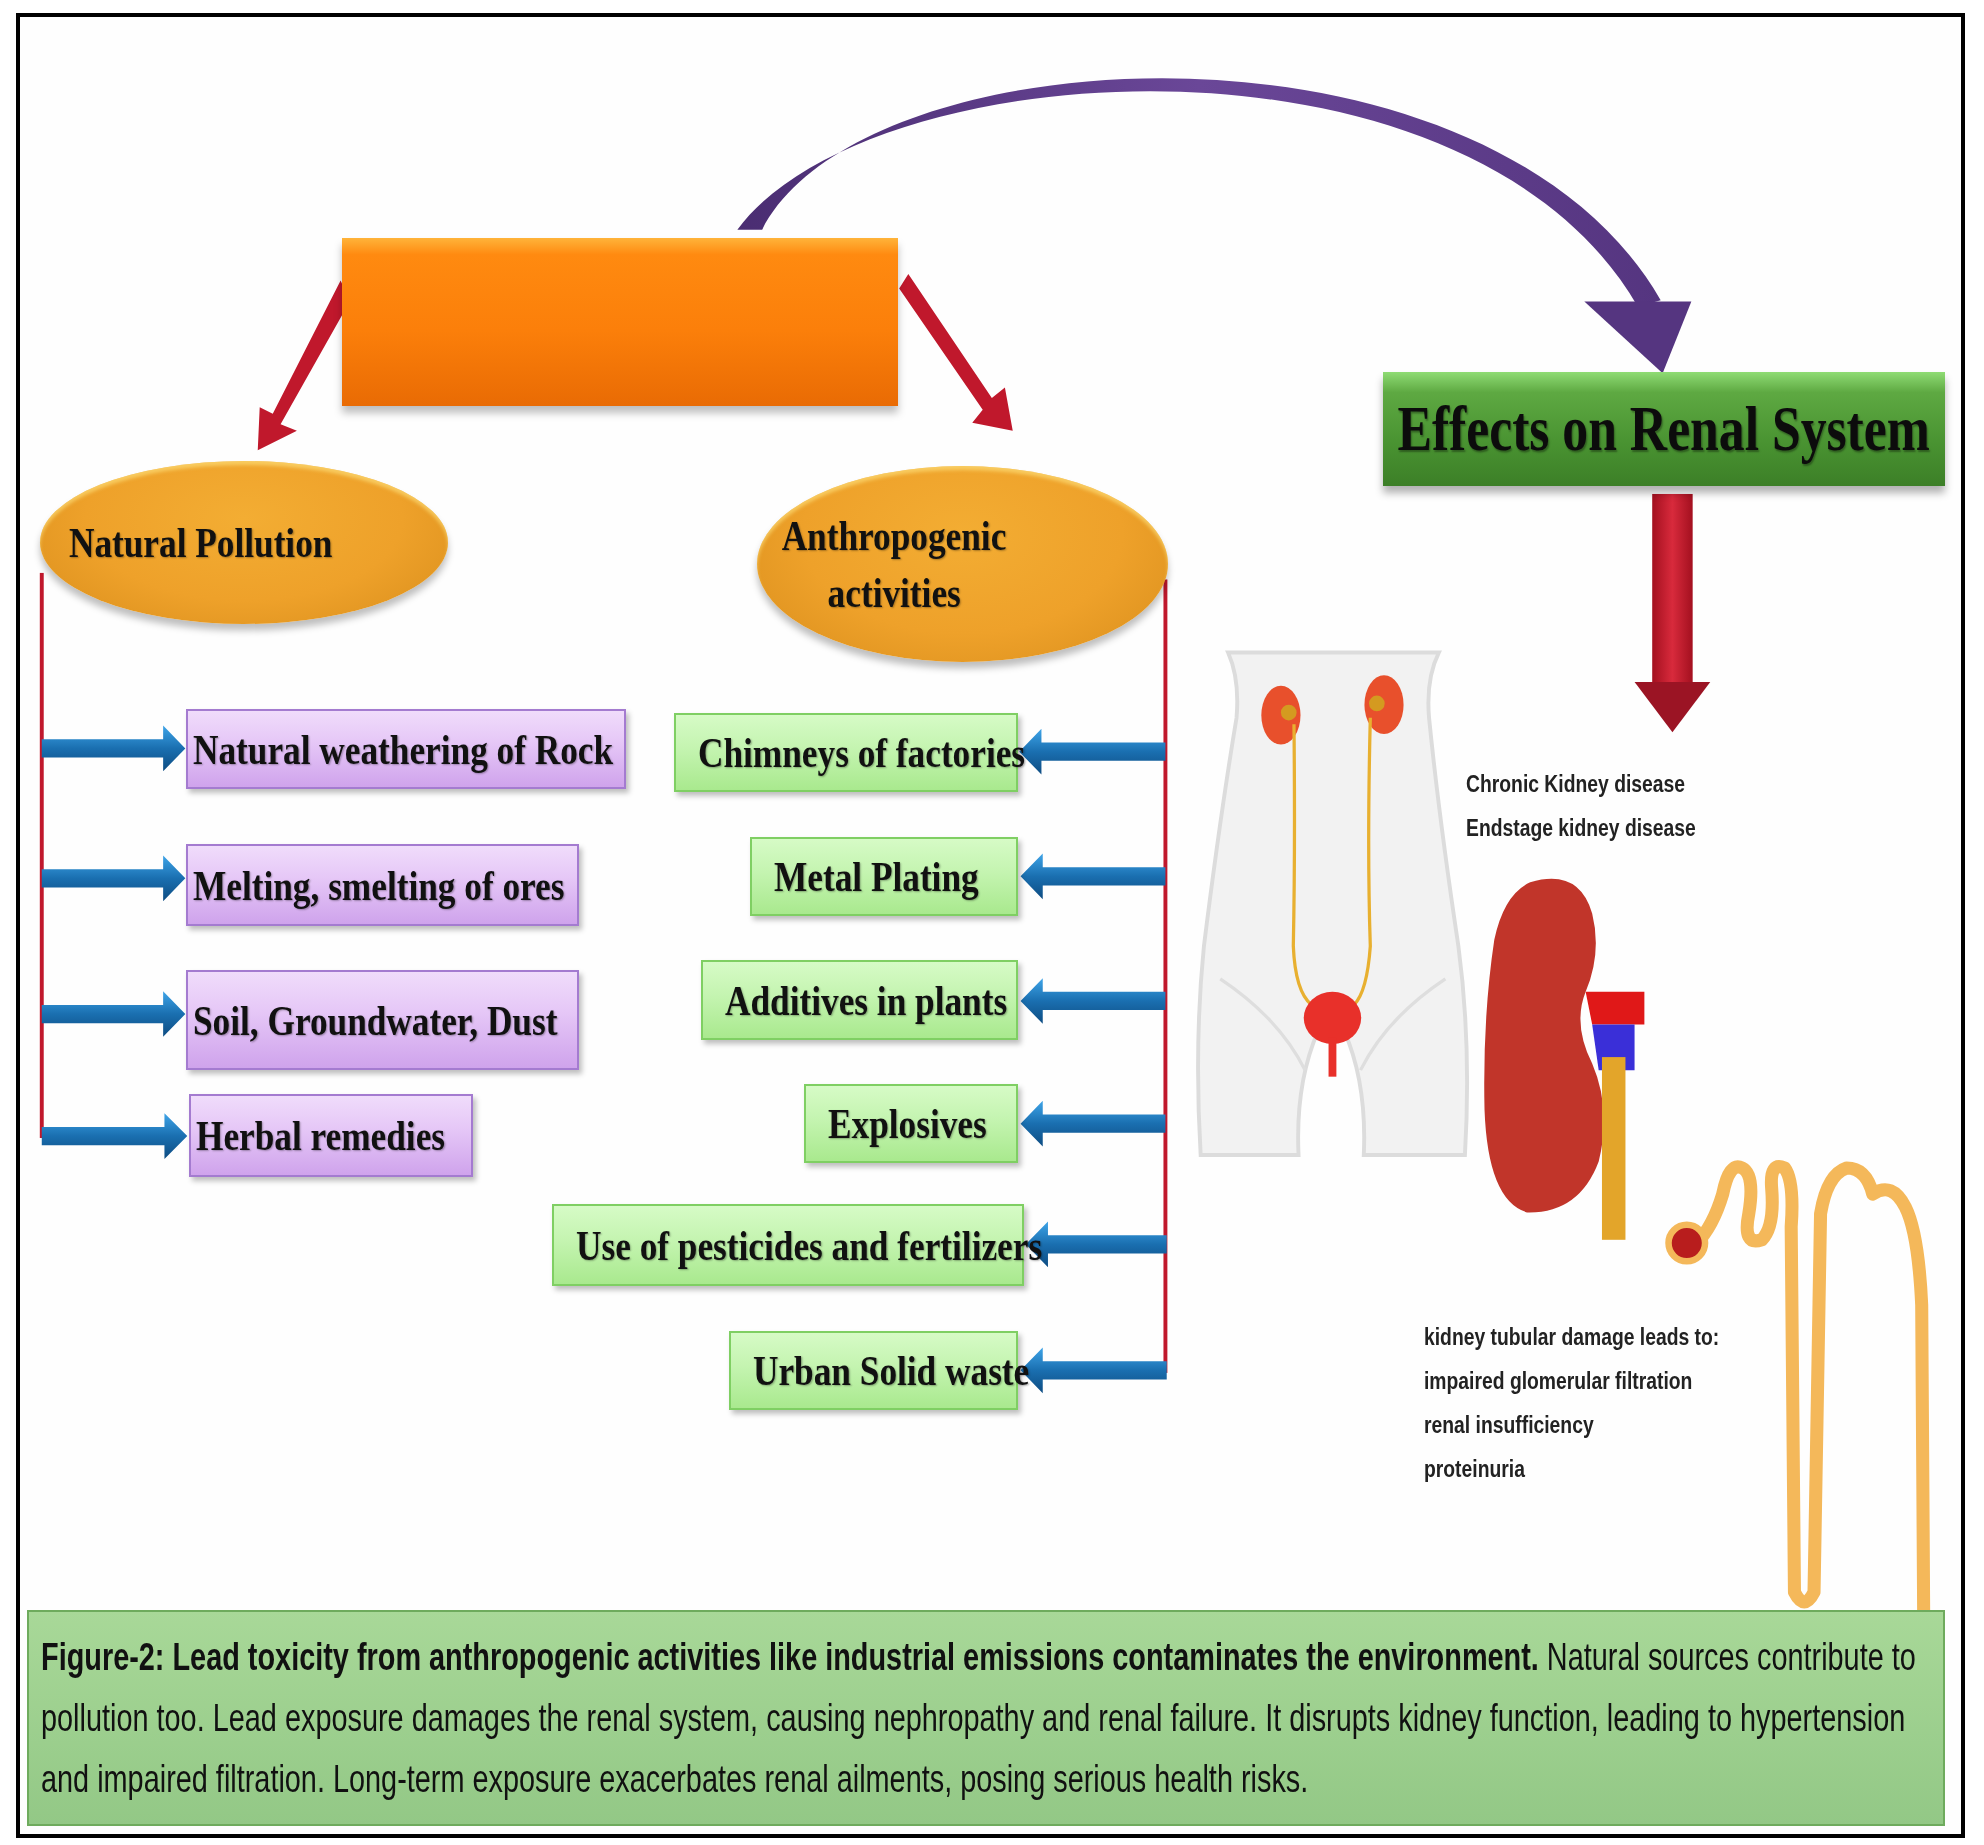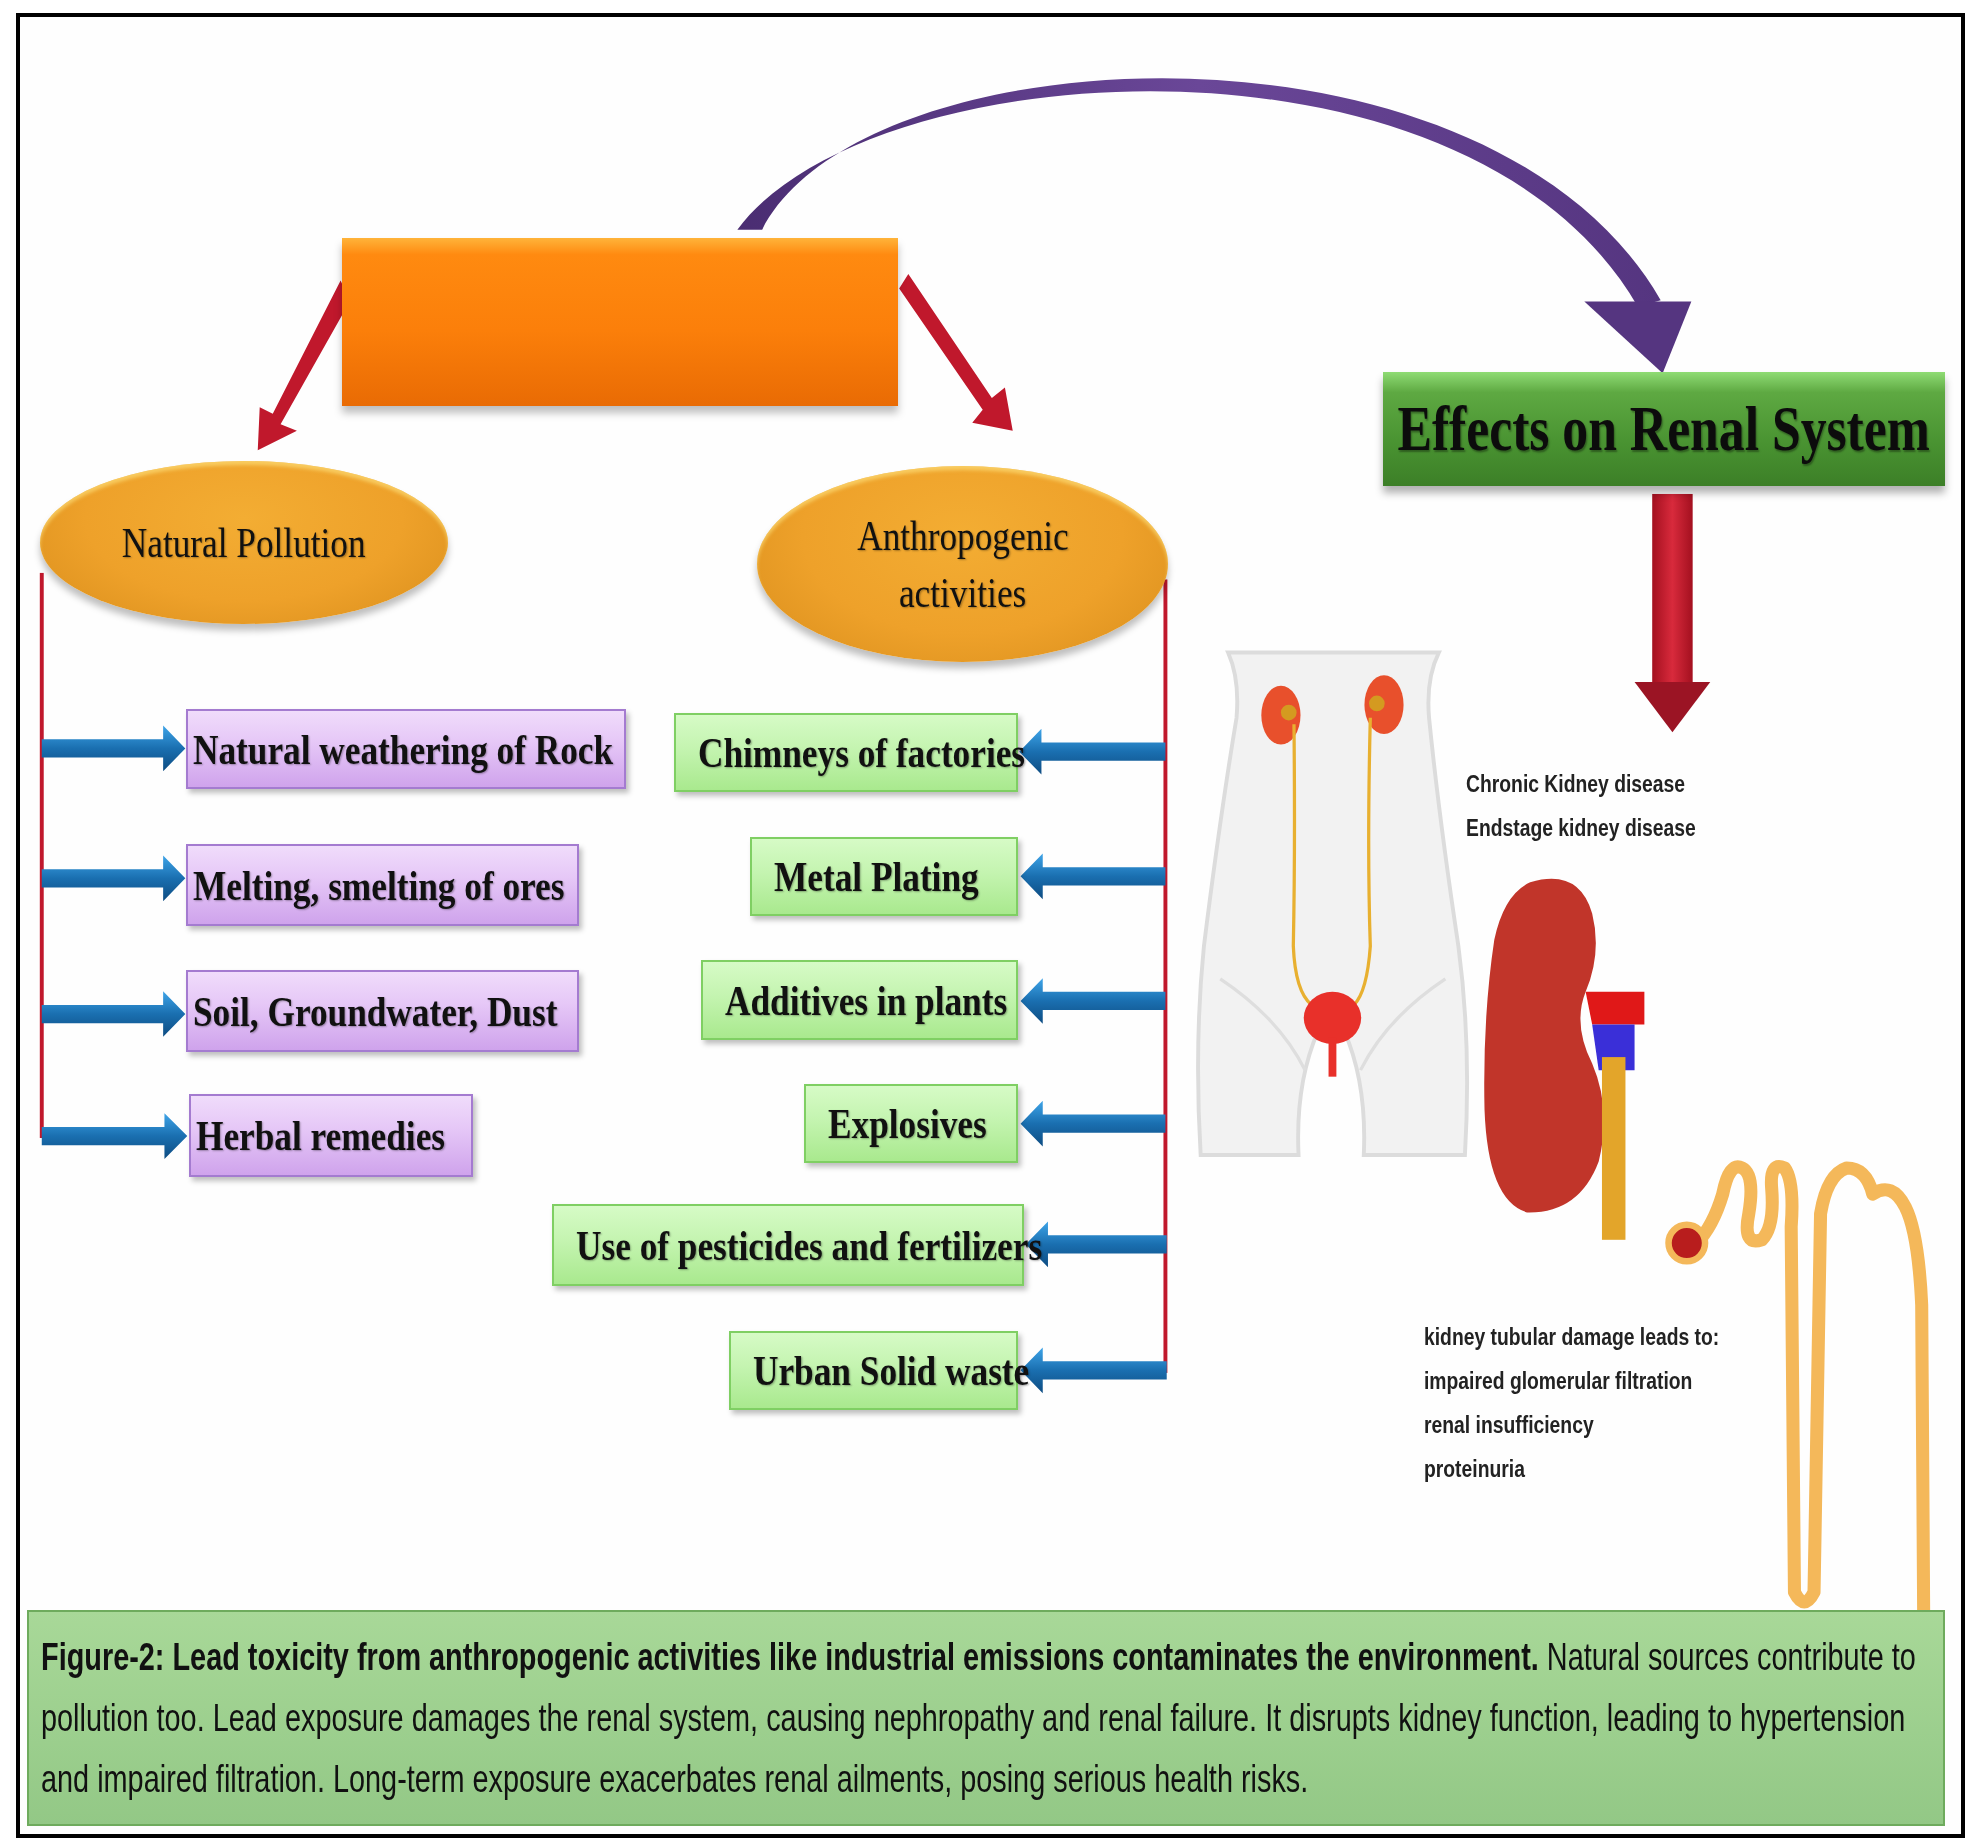--- a/index.html
+++ b/index.html
@@ -13,22 +13,22 @@
     background: linear-gradient(to bottom, #ffb43a 0%, #ff8a10 10%, #fb7f0a 55%, #e96b04 100%);
     box-shadow: 0 6.5px 7.8px rgba(0,0,0,0.25);
     display: flex; align-items: center; justify-content: center; text-align: center;
     font-weight: bold; font-size: 60px; line-height: 77px; color: #111;
     text-shadow: 1.3px 2px 2px rgba(0,0,0,0.35);
   }
   .ellipse {
     border-radius: 50%;
     background: radial-gradient(ellipse at 50% 35%, #f3ad33 0%, #eea12a 55%, #d88d1b 100%);
     box-shadow: 0 6.5px 7.8px rgba(0,0,0,0.25), inset 0 3.9px 3.9px rgba(255,230,130,0.6);
-    display: flex; align-items: center; justify-content: center; text-align: center;
-    font-weight: normal; font-size: 43px; line-height: 57px; color: #111;
+    display: flex; align-items: center; justify-content: flex-start; text-align: center;
+    font-weight: bold; font-size: 43px; line-height: 57px; color: #111;
     text-shadow: 1.3px 1.3px 2px rgba(0,0,0,0.3);
   }
   .purple-box {
     background: linear-gradient(to bottom, #f0dcfb 0%, #e6c8f7 40%, #cfa3ec 100%);
     border: 2px solid #a47bd0;
     box-shadow: 2.6px 3.9px 5.2px rgba(0,0,0,0.25);
     display: flex; align-items: center; padding-left: 5px; box-sizing: border-box;
     font-weight: bold; font-size: 43px; color: #111;
     text-shadow: 1.3px 1.3px 2px rgba(0,0,0,0.3);
   }
@@ -182,21 +182,21 @@
     <div><span class="cond">activities</span></div>
   </div>
 </div>
 
 <div class="abs purple-box" style="left:186px; top:709px; width:440px; height:80px;">
   <span class="cond">Natural weathering of Rock</span>
 </div>
 <div class="abs purple-box" style="left:186px; top:844px; width:393px; height:82px;">
   <span class="cond">Melting, smelting of ores</span>
 </div>
-<div class="abs purple-box" style="left:186px; top:970px; width:393px; height:82px;">
+<div class="abs purple-box" style="left:186px; top:970px; width:393px; height:100px;">
   <span class="cond">Soil, Groundwater, Dust</span>
 </div>
 <div class="abs purple-box" style="left:189px; top:1094px; width:284px; height:83px;">
   <span class="cond">Herbal remedies</span>
 </div>
 
 <div class="abs green-box" style="left:674px; top:713px; width:344px; height:79px;">
   <span class="cond">Chimneys of factories</span>
 </div>
 <div class="abs green-box" style="left:750px; top:837px; width:268px; height:79px;">

